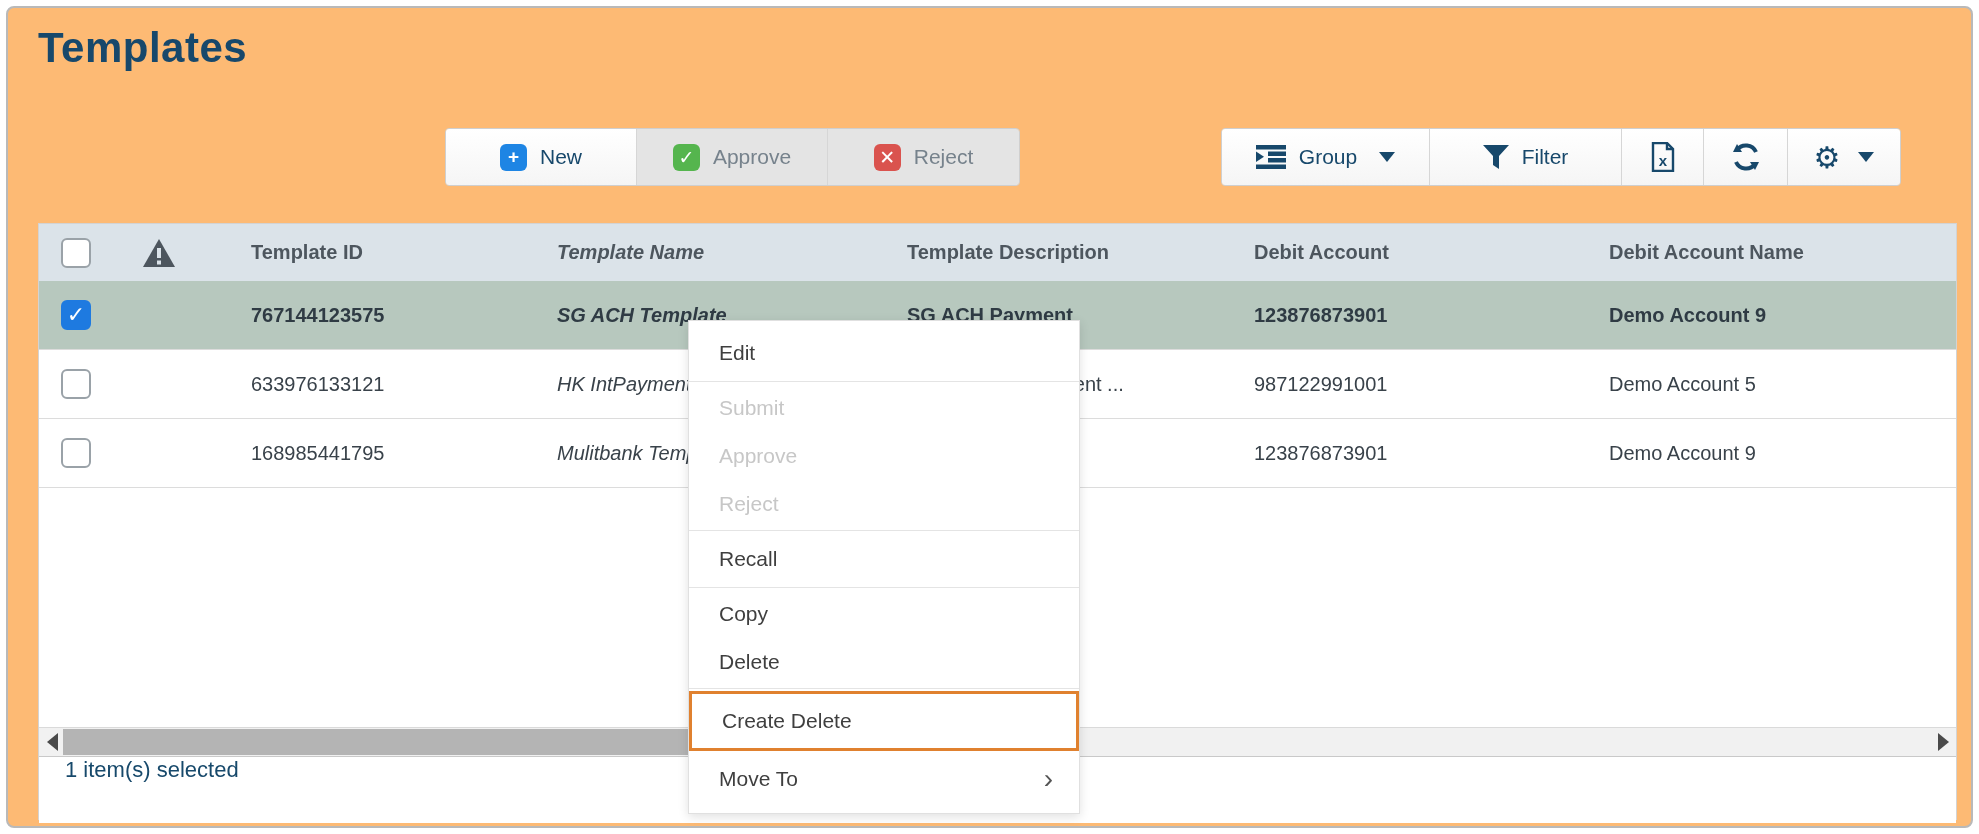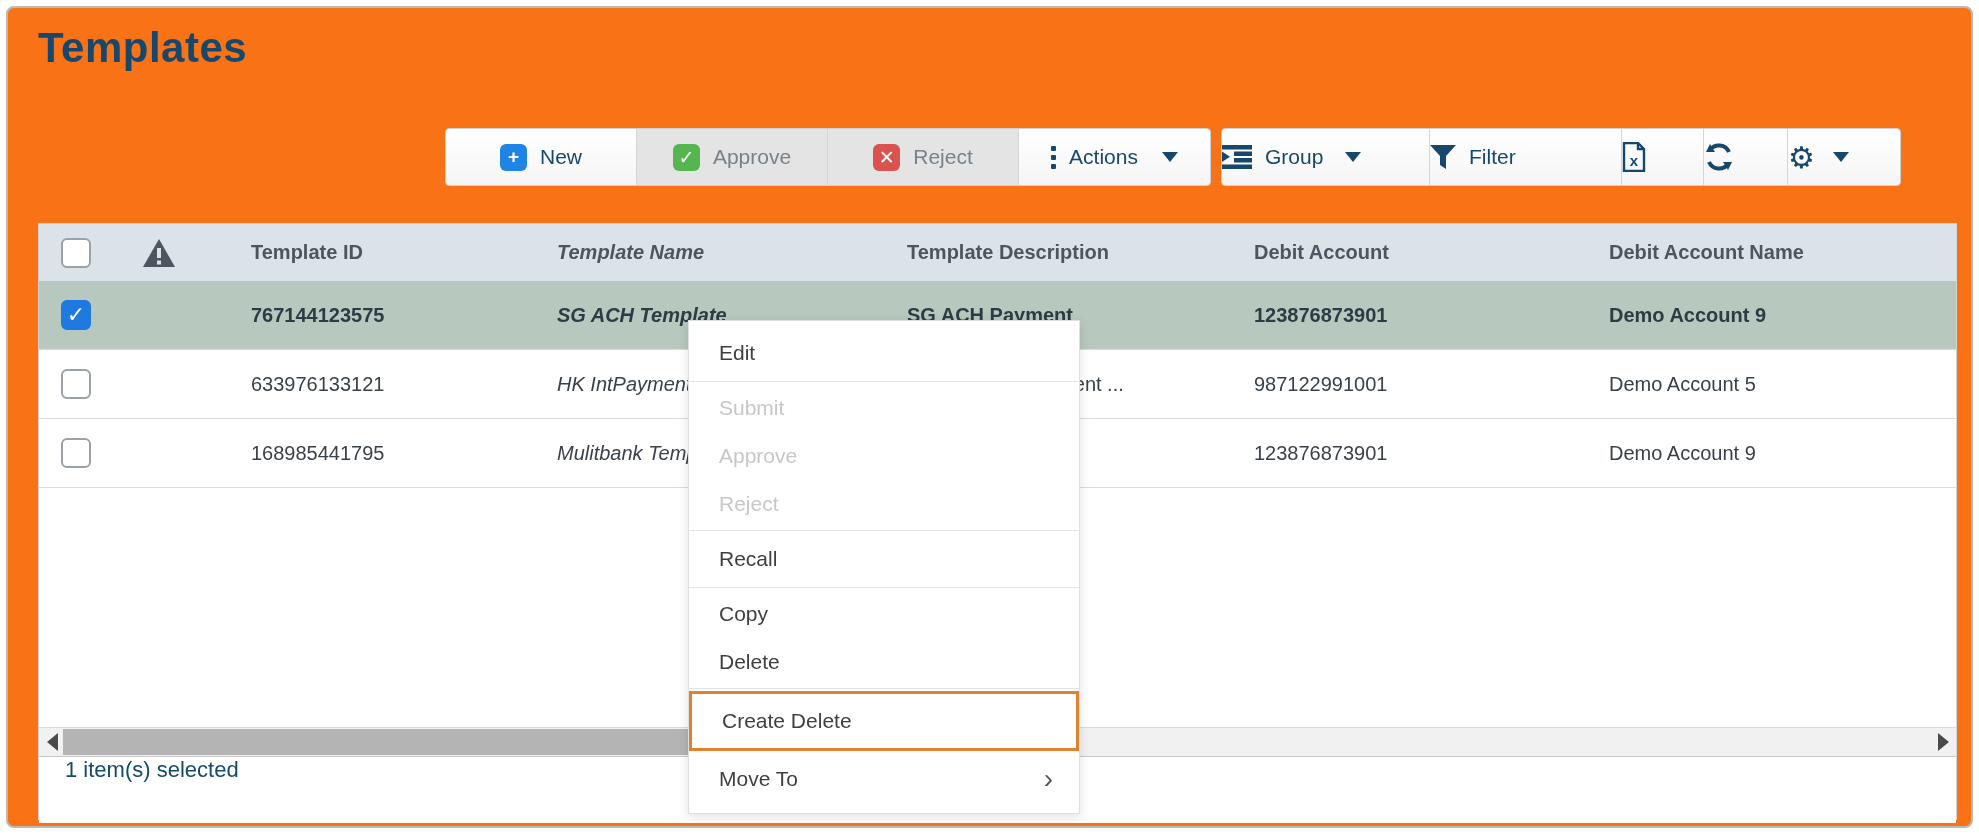--- a/index.html
+++ b/index.html
@@ -1,19 +1,19 @@
 <!DOCTYPE html>
 <html><head>
 <meta charset="utf-8">
 <style>
   * { margin:0; padding:0; box-sizing:border-box; }
   body { font-family:"Liberation Sans","DejaVu Sans",sans-serif; background:#fff; }
   .stage { position:relative; width:1979px; height:834px; background:#fff; overflow:hidden; }
   .page { position:absolute; left:6px; top:6px; width:1967px; height:822px;
-          border:2px solid #b9b9b9; border-radius:8px; background:#f97316; overflow:hidden; }
+          border:2px solid #b9b9b9; border-radius:8px; background:#fdba74; overflow:hidden; }
 
   .page-title { position:absolute; left:30px; top:16px; font-size:42px; font-weight:600;
                 color:#17486b; letter-spacing:0.5px; }
 
   
   .tb-btn { position:absolute; top:120px; height:58px; display:flex; align-items:center;
             background:linear-gradient(#ffffff,#f4f4f4); border:1px solid #cfcfcf;
             color:#17486b; font-size:21px; cursor:pointer; }
   .rounded { border-radius:5px; }
   .view-btn { left:28px; width:395px; padding:0 18px 0 22px; }
@@ -24,21 +24,21 @@
                border:1px solid #cfcfcf; border-radius:4px; overflow:hidden; }
   .btn-group .gbtn { width:191px; height:100%; display:flex; align-items:center; justify-content:center;
                      background:linear-gradient(#ffffff,#f5f5f5); border-right:1px solid #d6d6d6;
                      color:#17486b; font-size:21px; cursor:pointer; }
   .btn-group .gbtn:last-child { border-right:none; }
   .btn-group .gbtn.disabled { background:#e4e4e4; color:#76828c; cursor:default; }
   .gbtn .txt { margin-left:13px; }
 
   .right-group { position:absolute; left:1213px; top:120px; height:58px; display:flex;
                  border:1px solid #cfcfcf; border-radius:4px; overflow:hidden; }
-  .right-group .gbtn { height:100%; display:flex; align-items:center; 
+  .right-group .gbtn { height:100%; display:flex; align-items:center; justify-content:center;
                        background:linear-gradient(#ffffff,#f5f5f5); border-right:1px solid #d6d6d6;
                        color:#17486b; font-size:21px; cursor:pointer; }
   .right-group .gbtn:last-child { border-right:none; }
 
   .caret { width:0; height:0; border-left:8px solid transparent; border-right:8px solid transparent;
            border-top:10px solid #17486b; display:inline-block; }
 
   
   .sq-icon { width:27px; height:27px; border-radius:6px; display:inline-flex; align-items:center;
              justify-content:center; color:#fff; font-size:19px; font-weight:bold; flex:none; }
@@ -115,29 +115,20 @@
       <span class="sq-icon sq-blue">+</span>
       <span class="txt">New</span>
     </div>
     <div class="gbtn disabled">
       <span class="sq-icon sq-green">✓</span>
       <span class="txt">Approve</span>
     </div>
     <div class="gbtn disabled">
       <span class="sq-icon sq-red">✕</span>
       <span class="txt">Reject</span>
-    </div>
-    <div class="gbtn">
-      <span class="kebab">
-            <i></i>
-            <i></i>
-            <i></i>
-          </span>
-      <span class="txt">Actions</span>
-      <span class="caret" style="margin-left:24px"></span>
     </div>
   </div>
 
   <div class="right-group">
     <div class="gbtn" style="width:208px">
       <span>
         <svg width="30" height="24" viewBox="0 0 30 24">
           <g fill="#17486b">
             <rect x="0" y="0" width="30" height="4.5"></rect>
             <rect x="12" y="6.5" width="18" height="4.5"></rect>

